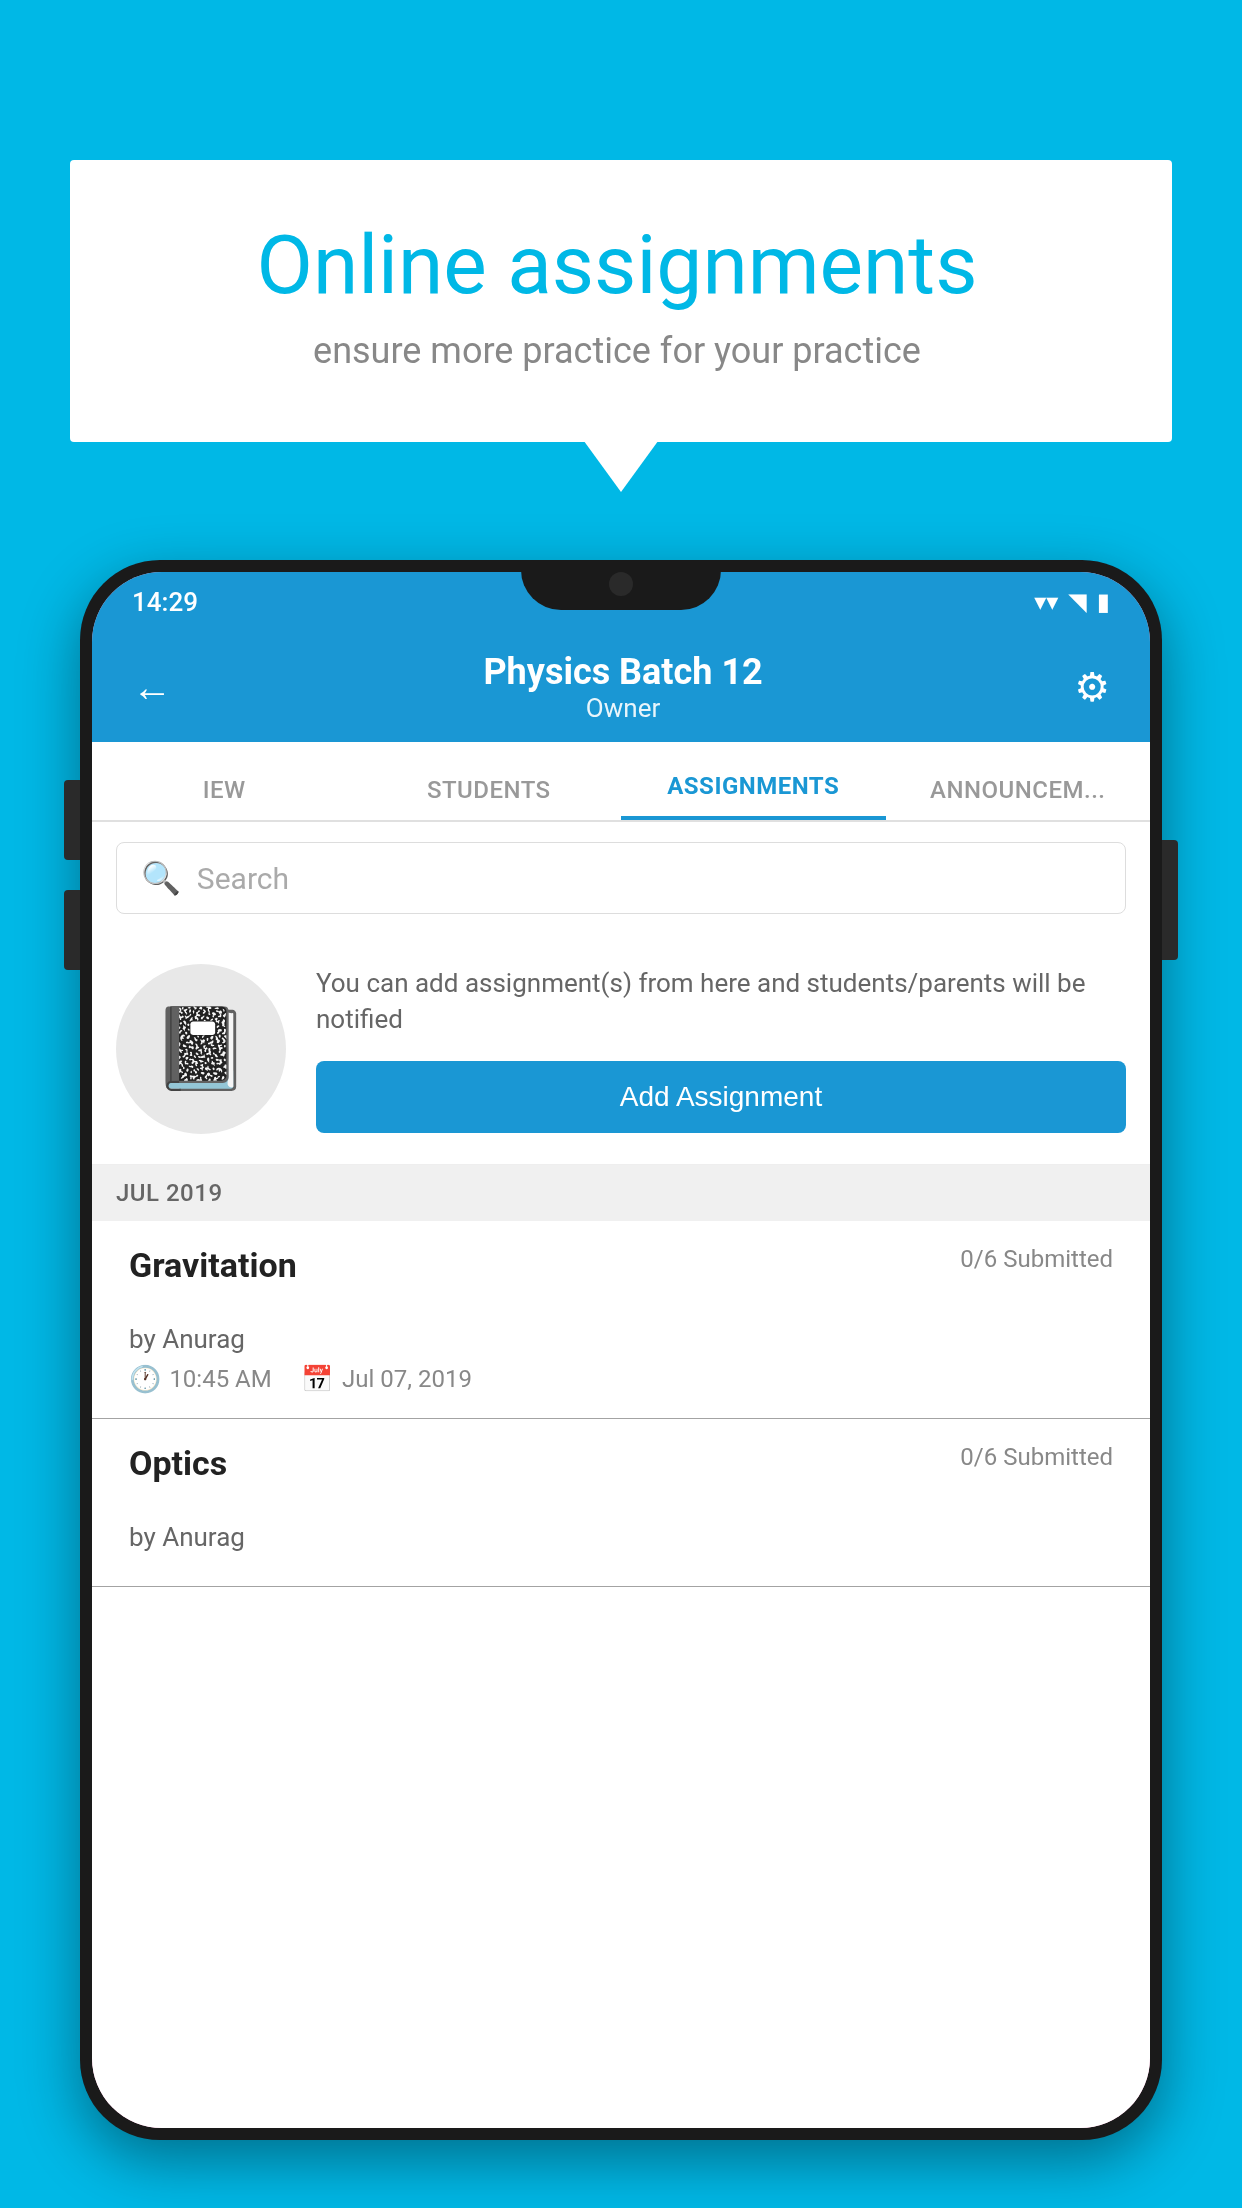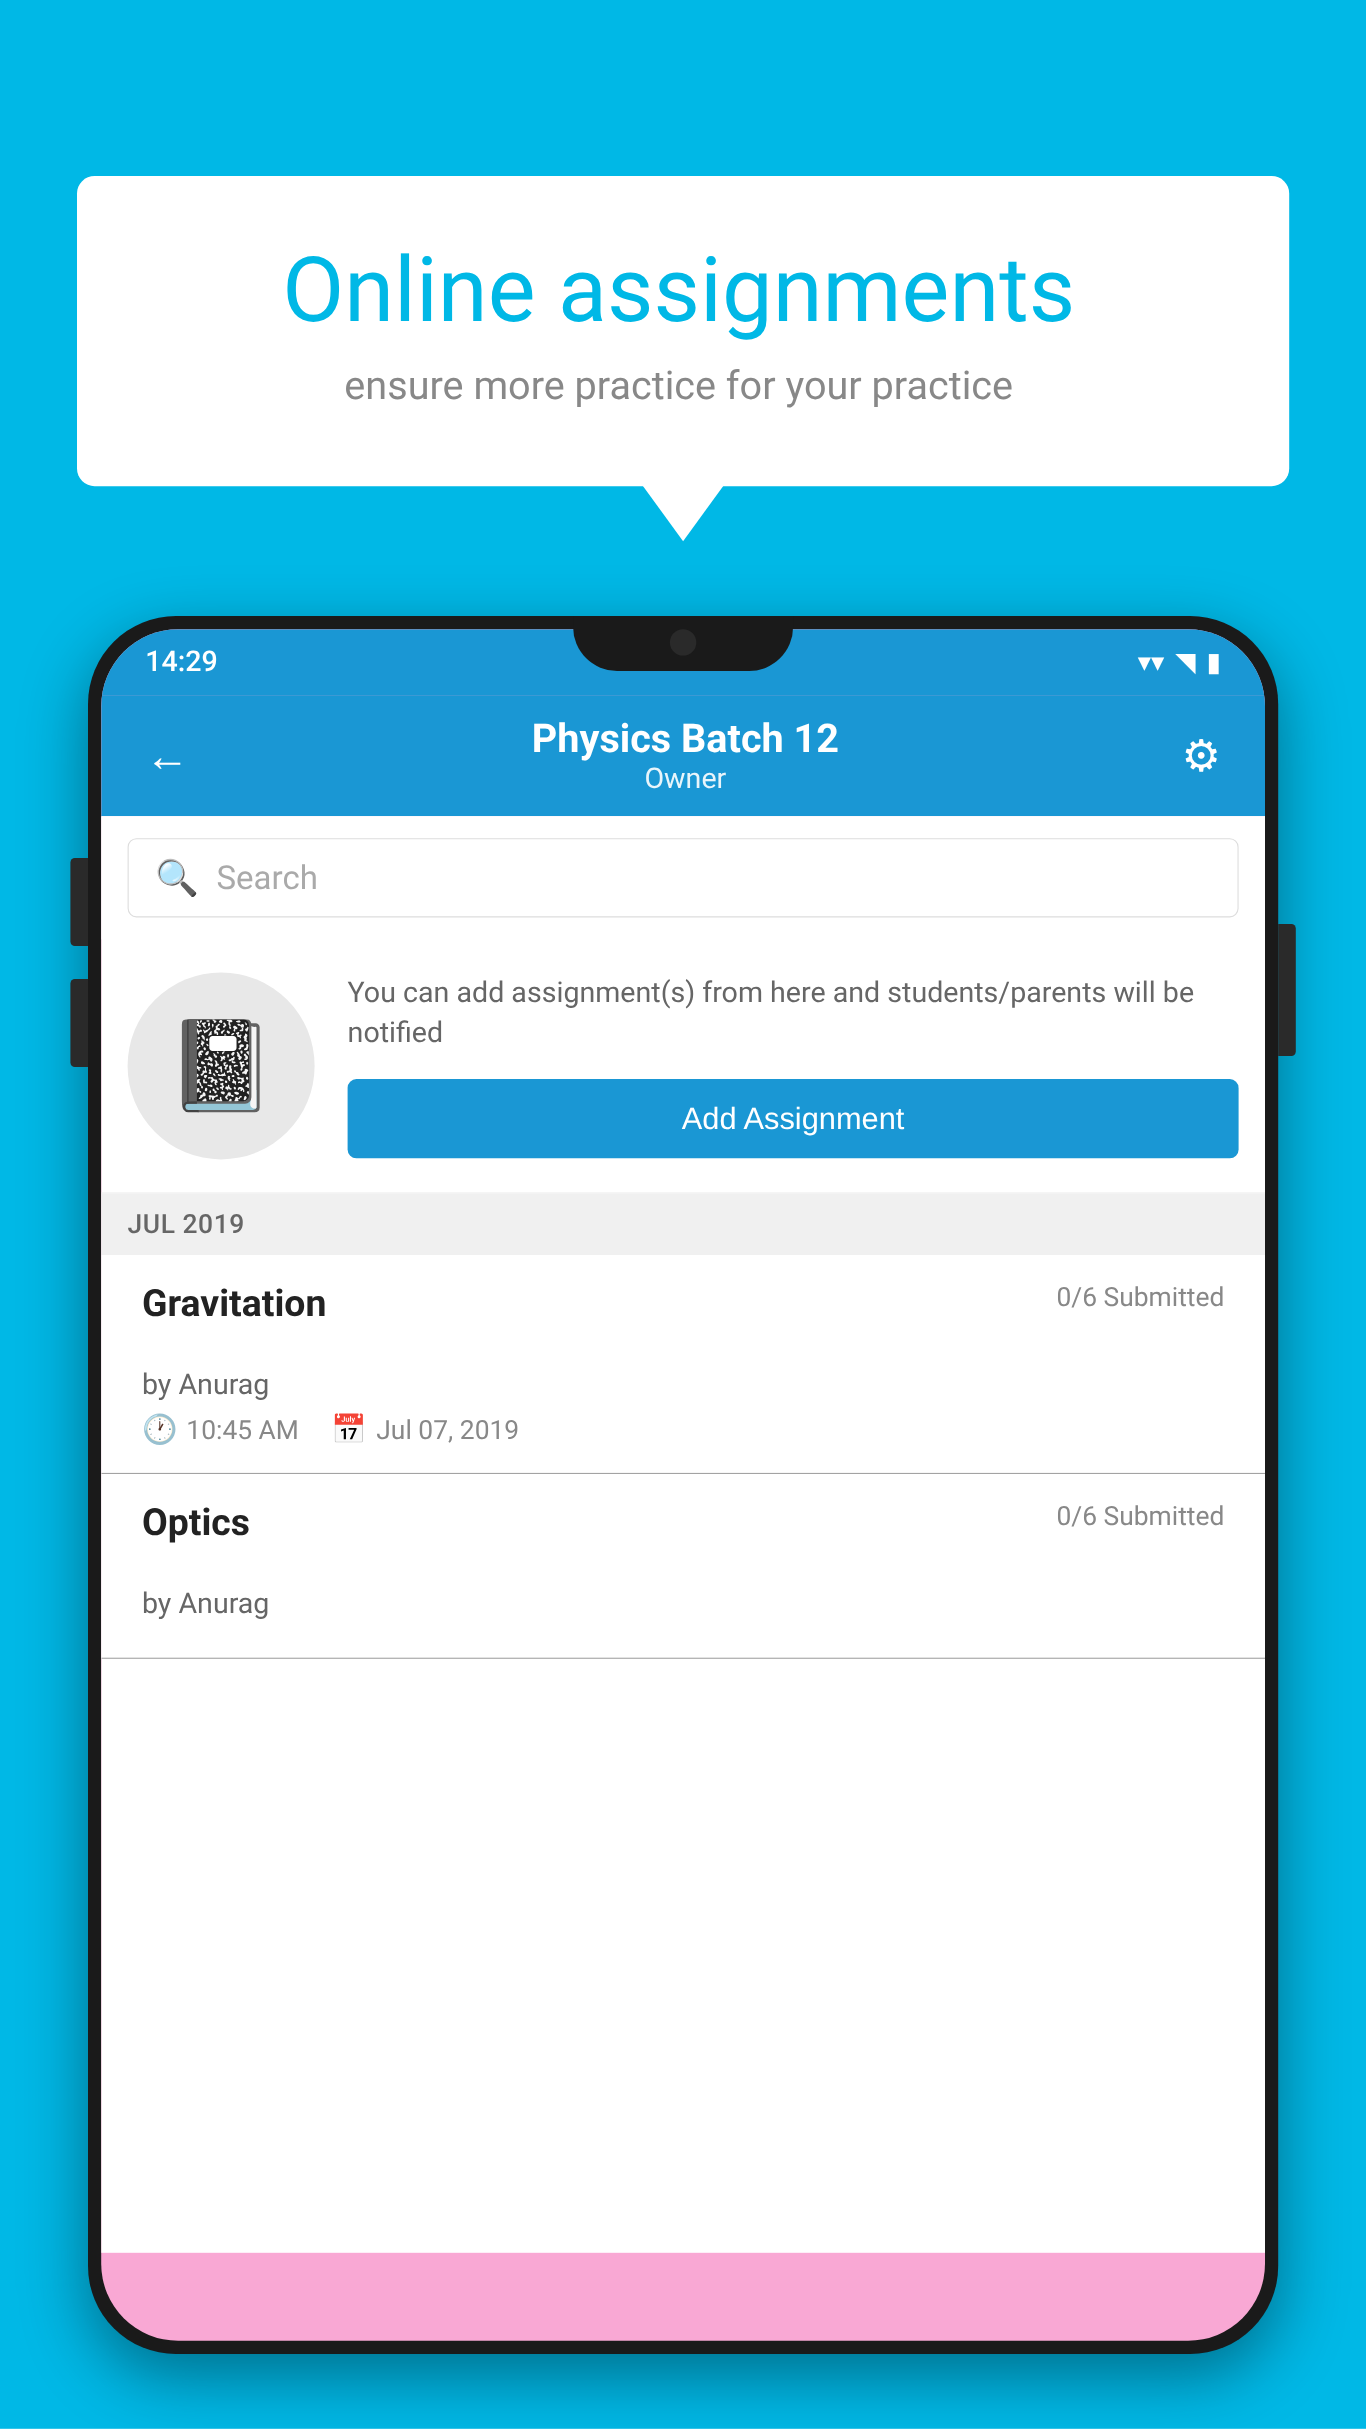--- a/index.html
+++ b/index.html
@@ -16,21 +16,21 @@
     
     .speech-bubble-container {
       position: absolute;
       top: 160px;
       left: 70px;
       right: 70px;
     }
 
     .speech-bubble {
       background: white;
-      border-radius: 16px;
+      border-radius: 4px;
       padding: 60px 70px 70px 62px;
       position: relative;
     }
 
     .speech-bubble::after {
       content: '';
       position: absolute;
       bottom: -50px;
       left: 50%;
       transform: translateX(-50%);
@@ -415,20 +415,26 @@
 
       <div class="app-header">
         <span class="back-arrow">←</span>
         <div class="header-title-block">
           <div class="header-title">Physics Batch 12</div>
           <div class="header-subtitle">Owner</div>
         </div>
         <span class="settings-icon">⚙</span>
       </div>
 
+      <div class="tabs-bar">
+        <div class="tab-item">IEW</div>
+        <div class="tab-item">STUDENTS</div>
+        <div class="tab-item active">ASSIGNMENTS</div>
+        <div class="tab-item">ANNOUNCEM...</div>
+      </div>
 
       <div class="content-area">
 
         <div class="search-bar">
           <div class="search-input-container">
             <span class="search-icon-svg">🔍</span>
             <span class="search-placeholder">Search</span>
           </div>
         </div>
 

